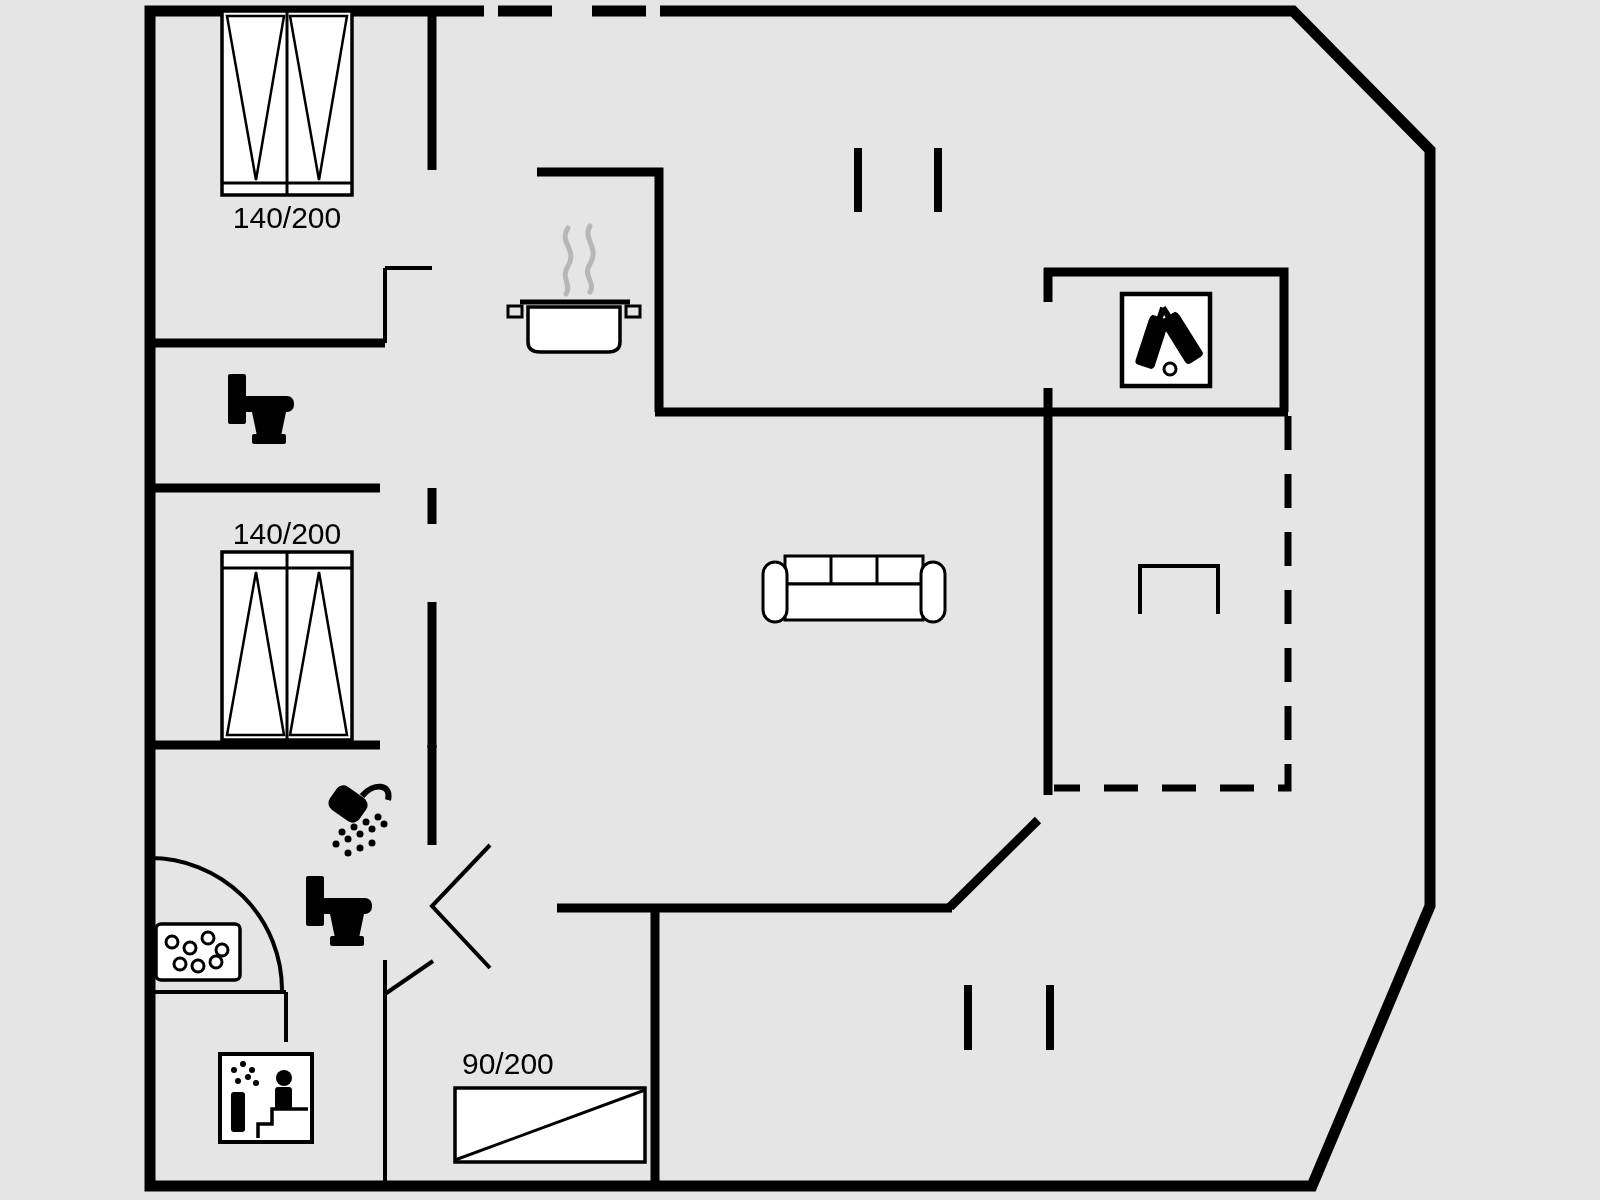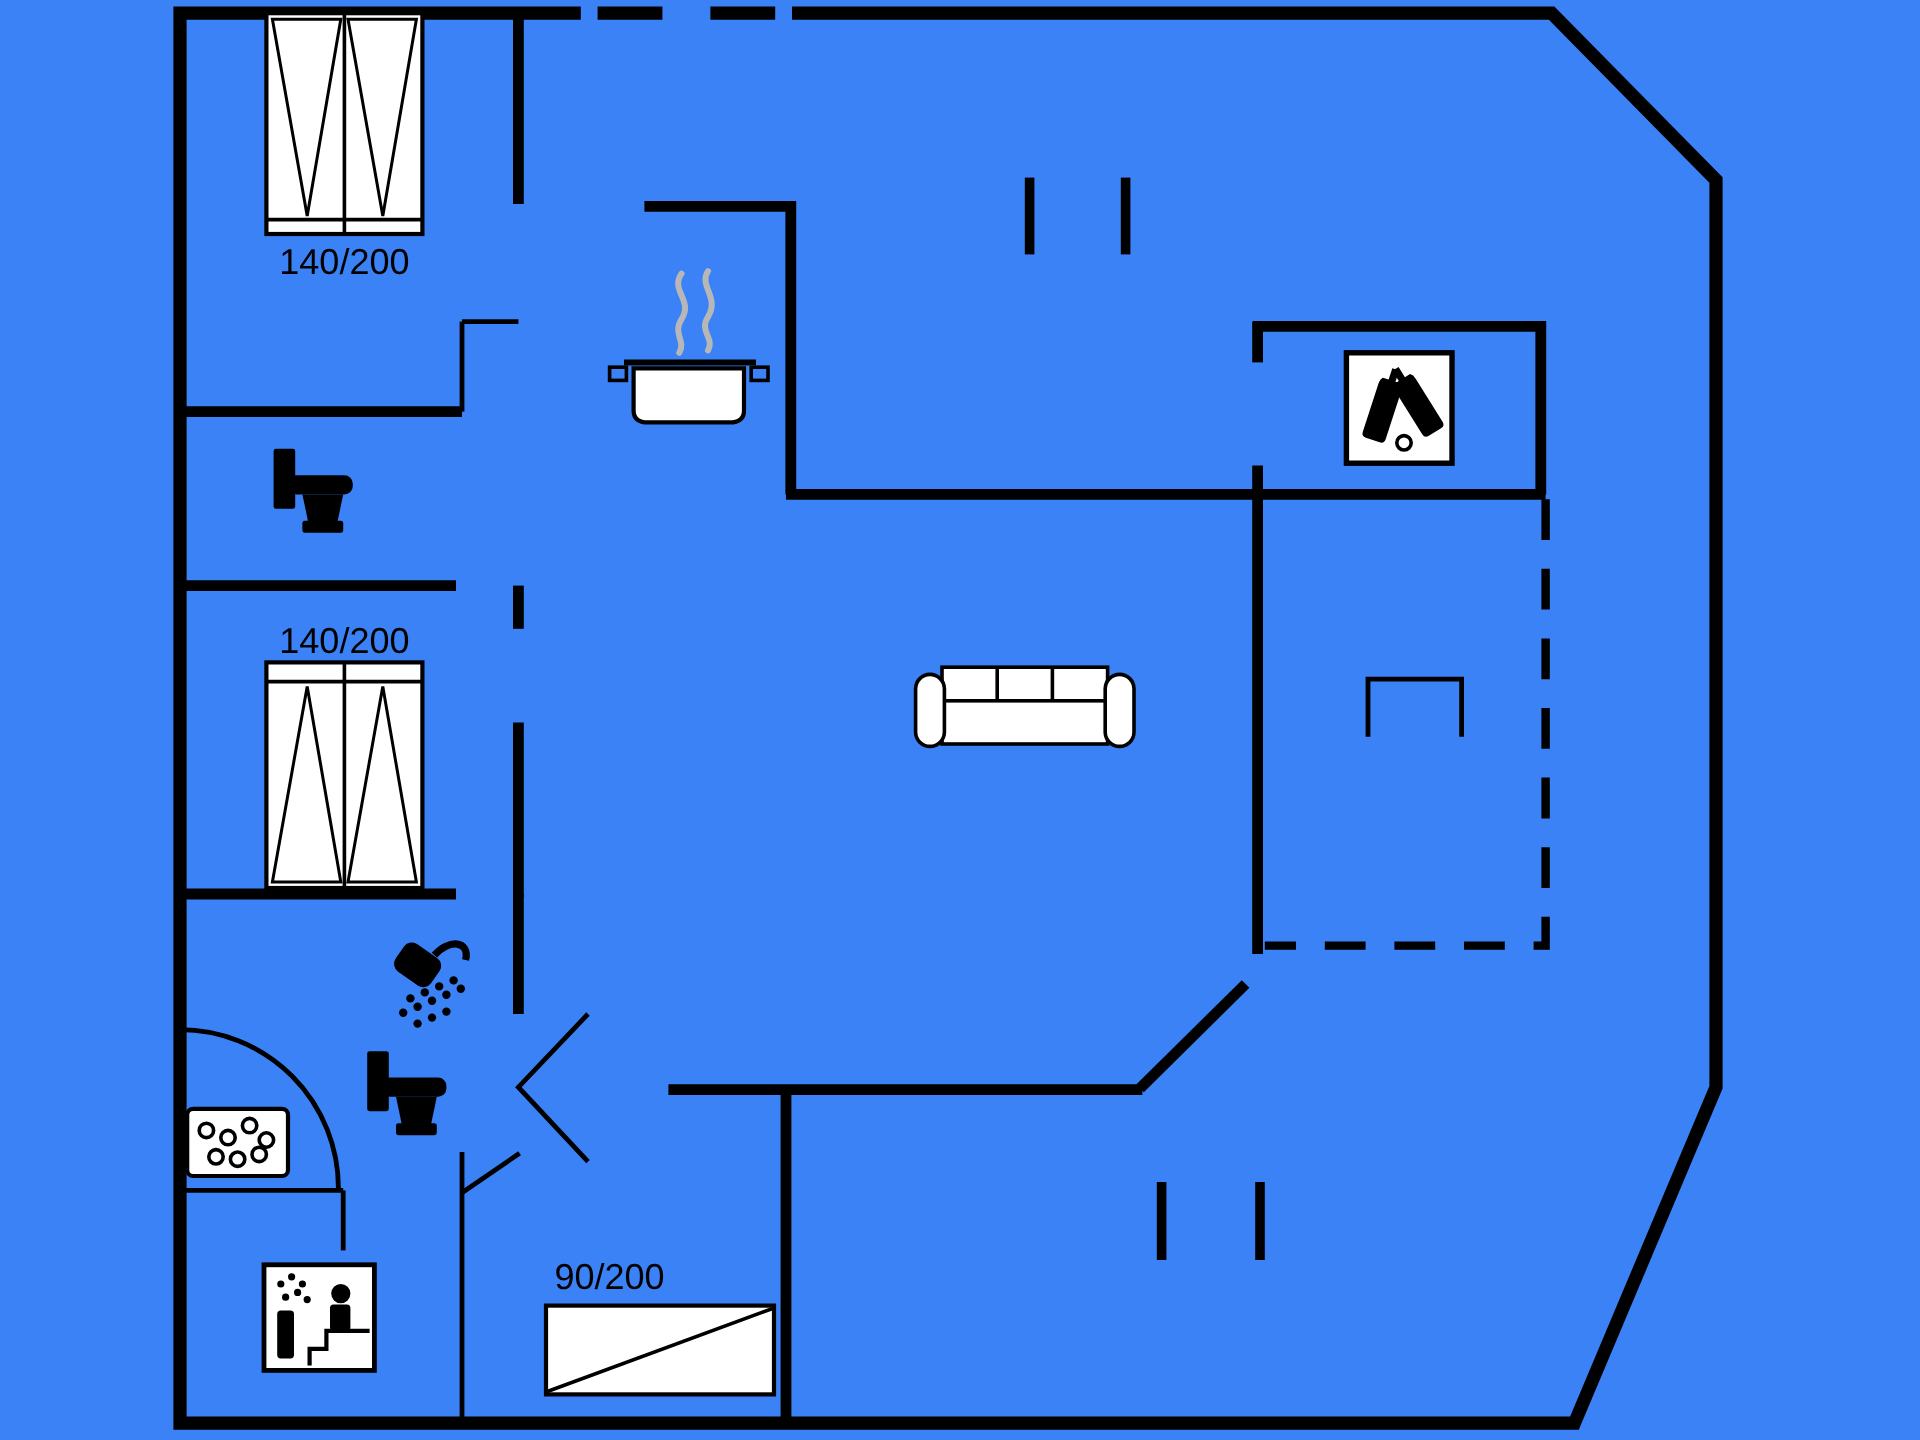--- a/index.html
+++ b/index.html
@@ -4,21 +4,21 @@
 <style>
   html, body {
     margin: 0;
     padding: 0;
     background: #ffffff;
   }
   .page {
     width: 1600px;
     height: 1200px;
     position: relative;
-    background: #3b82f6;
+    background: #e5e5e5;
     font-family: "Liberation Sans", sans-serif;
   }
   svg { display: block; }
   text {
     font-family: "Liberation Sans", sans-serif;
     font-size: 30px;
     fill: #000000;
   }
 </style>
 </head>

